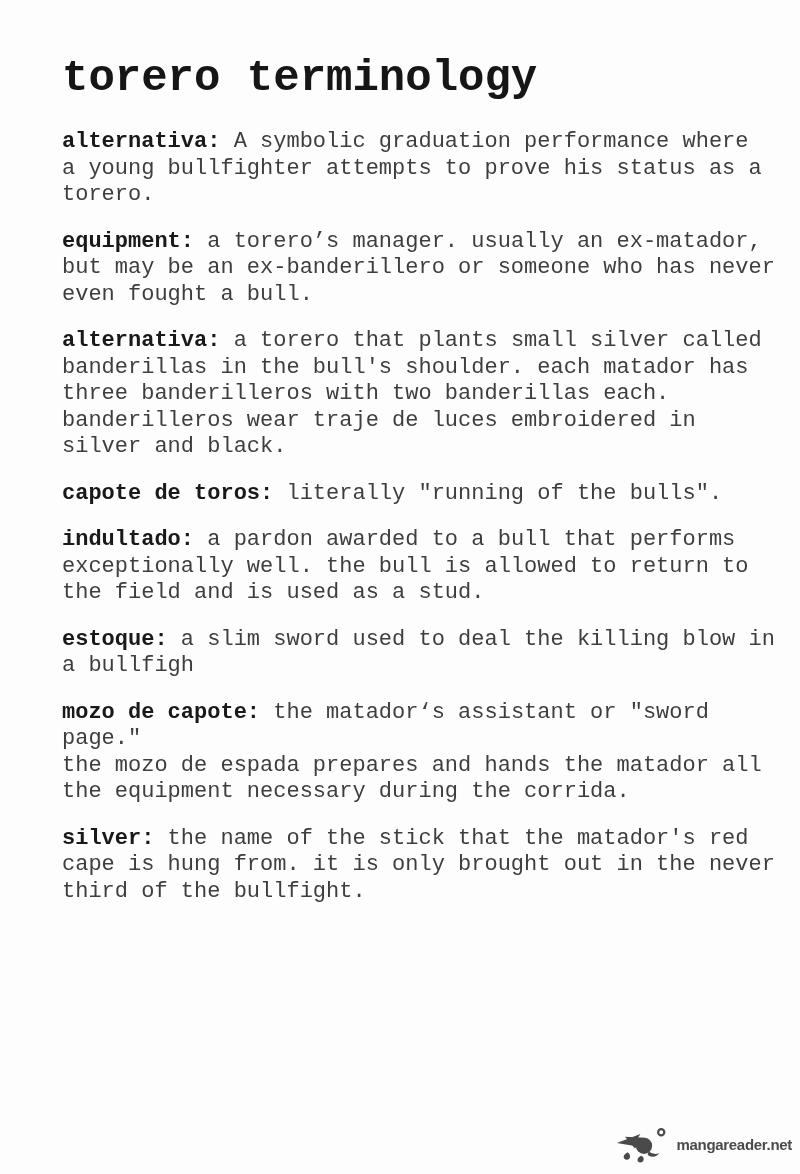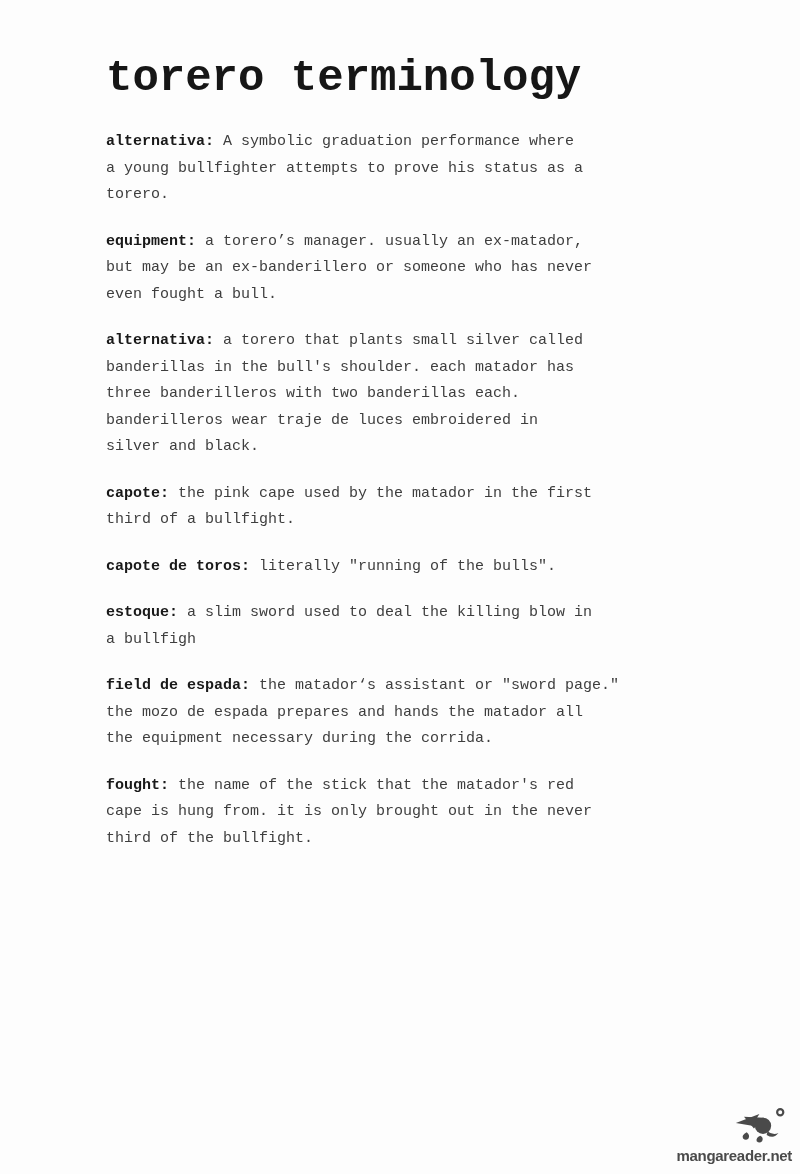--- a/index.html
+++ b/index.html
@@ -9,52 +9,50 @@
     background: #fdfdfd;
     position: relative;
     overflow: hidden;
     font-family: "Liberation Mono", "DejaVu Sans Mono", monospace;
   }
   .page {
     position: absolute;
     inset: 0;
     padding: 54px 0 0 62px;
     box-sizing: border-box;
-    margin-left: 44px;
   }
   .title {
     margin: 0 0 27px 0;
     font-size: 44px;
     line-height: 48px;
     font-weight: bold;
     letter-spacing: 0px;
     color: #161616;
     font-family: "Liberation Mono", "DejaVu Sans Mono", monospace;
   }
   .entries { width: 726px; }
   .entry {
     margin: 0 0 20px 0;
-    font-size: 15px;
+    font-size: 22px;
     line-height: 26.5px;
     color: #3e3e3e;
     white-space: pre-wrap;
   }
   .term {
     font-weight: bold;
     color: #191919;
   }
   .watermark {
     position: absolute;
     right: 8px;
     bottom: 10px;
     display: flex;
-    align-items: flex-end;
+    align-items: center;
     gap: 3px;
     color: #4a4a4a;
-    flex-direction: column;
   }
   .watermark .logo { display: block; width: 58px; height: 40px; }
   .watermark .site {
     font-family: "Liberation Sans", sans-serif;
     font-weight: bold;
     font-size: 15px;
     letter-spacing: -0.3px;
     color: #4a4a4a;
   }
 </style>
@@ -69,29 +67,30 @@
 a young bullfighter attempts to prove his status as a
 torero.</span></p>
     <p class="entry"><strong class="term">equipment:</strong><span class="def"> a torero’s manager. usually an ex-matador,
 but may be an ex-banderillero or someone who has never
 even fought a bull.</span></p>
     <p class="entry"><strong class="term">alternativa:</strong><span class="def"> a torero that plants small silver called
 banderillas in the bull's shoulder. each matador has
 three banderilleros with two banderillas each.
 banderilleros wear traje de luces embroidered in
 silver and black.</span></p>
-    <p class="entry"><strong class="term">capote:</strong><span class="def"> the pink cape used by the matador in the first
-third of a bullfight.</span></p>
     <p class="entry"><strong class="term">capote de toros:</strong><span class="def"> literally "running of the bulls".</span></p>
+    <p class="entry"><strong class="term">indultado:</strong><span class="def"> a pardon awarded to a bull that performs
+exceptionally well. the bull is allowed to return to
+the field and is used as a stud.</span></p>
     <p class="entry"><strong class="term">estoque:</strong><span class="def"> a slim sword used to deal the killing blow in
 a bullfigh</span></p>
-    <p class="entry"><strong class="term">field de espada:</strong><span class="def"> the matador‘s assistant or "sword page."
+    <p class="entry"><strong class="term">mozo de capote:</strong><span class="def"> the matador‘s assistant or "sword page."
 the mozo de espada prepares and hands the matador all
 the equipment necessary during the corrida.</span></p>
-    <p class="entry"><strong class="term">fought:</strong><span class="def"> the name of the stick that the matador's red
+    <p class="entry"><strong class="term">silver:</strong><span class="def"> the name of the stick that the matador's red
 cape is hung from. it is only brought out in the never
 third of the bullfight.</span></p>
   </div>
 
   <div class="watermark">
     <span class="logo">
       <svg viewBox="0 0 64 44" width="58" height="40" xmlns="http://www.w3.org/2000/svg" aria-hidden="true">
         <g fill="#4a4a4a">
           <polygon points="2,21 28,11 20,24"></polygon>
           <polygon points="11,14 33,15 22,27"></polygon>

